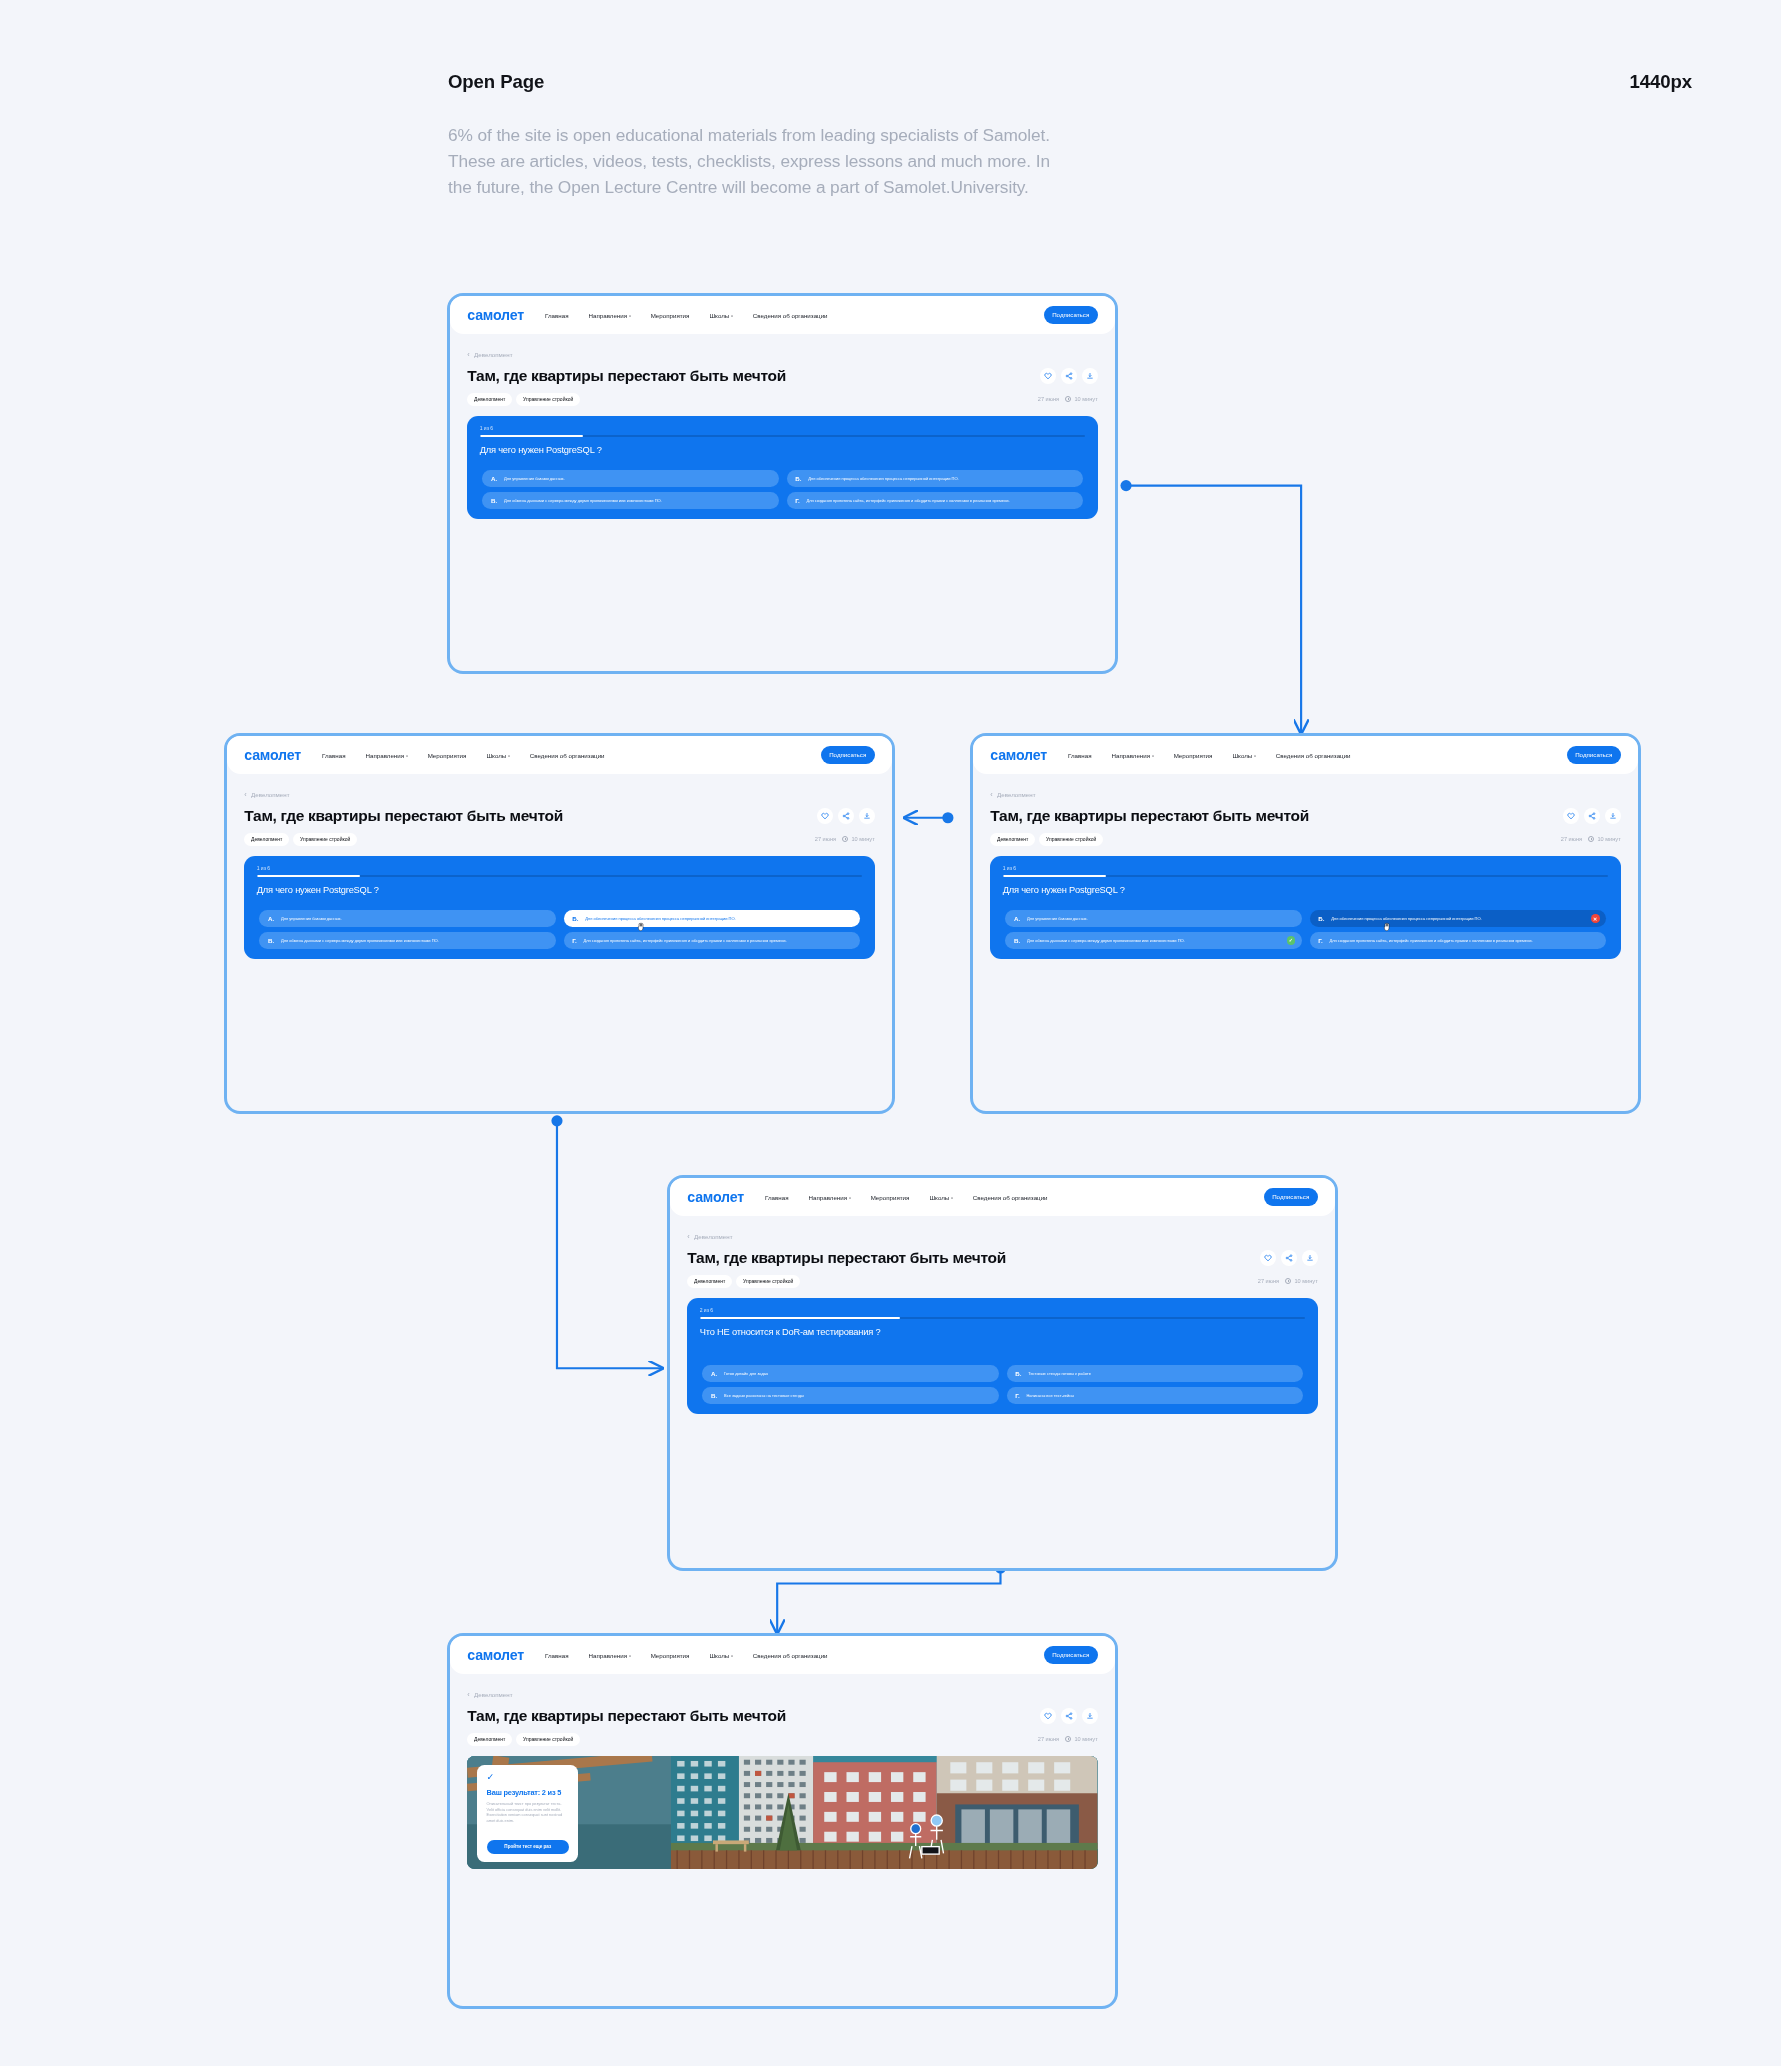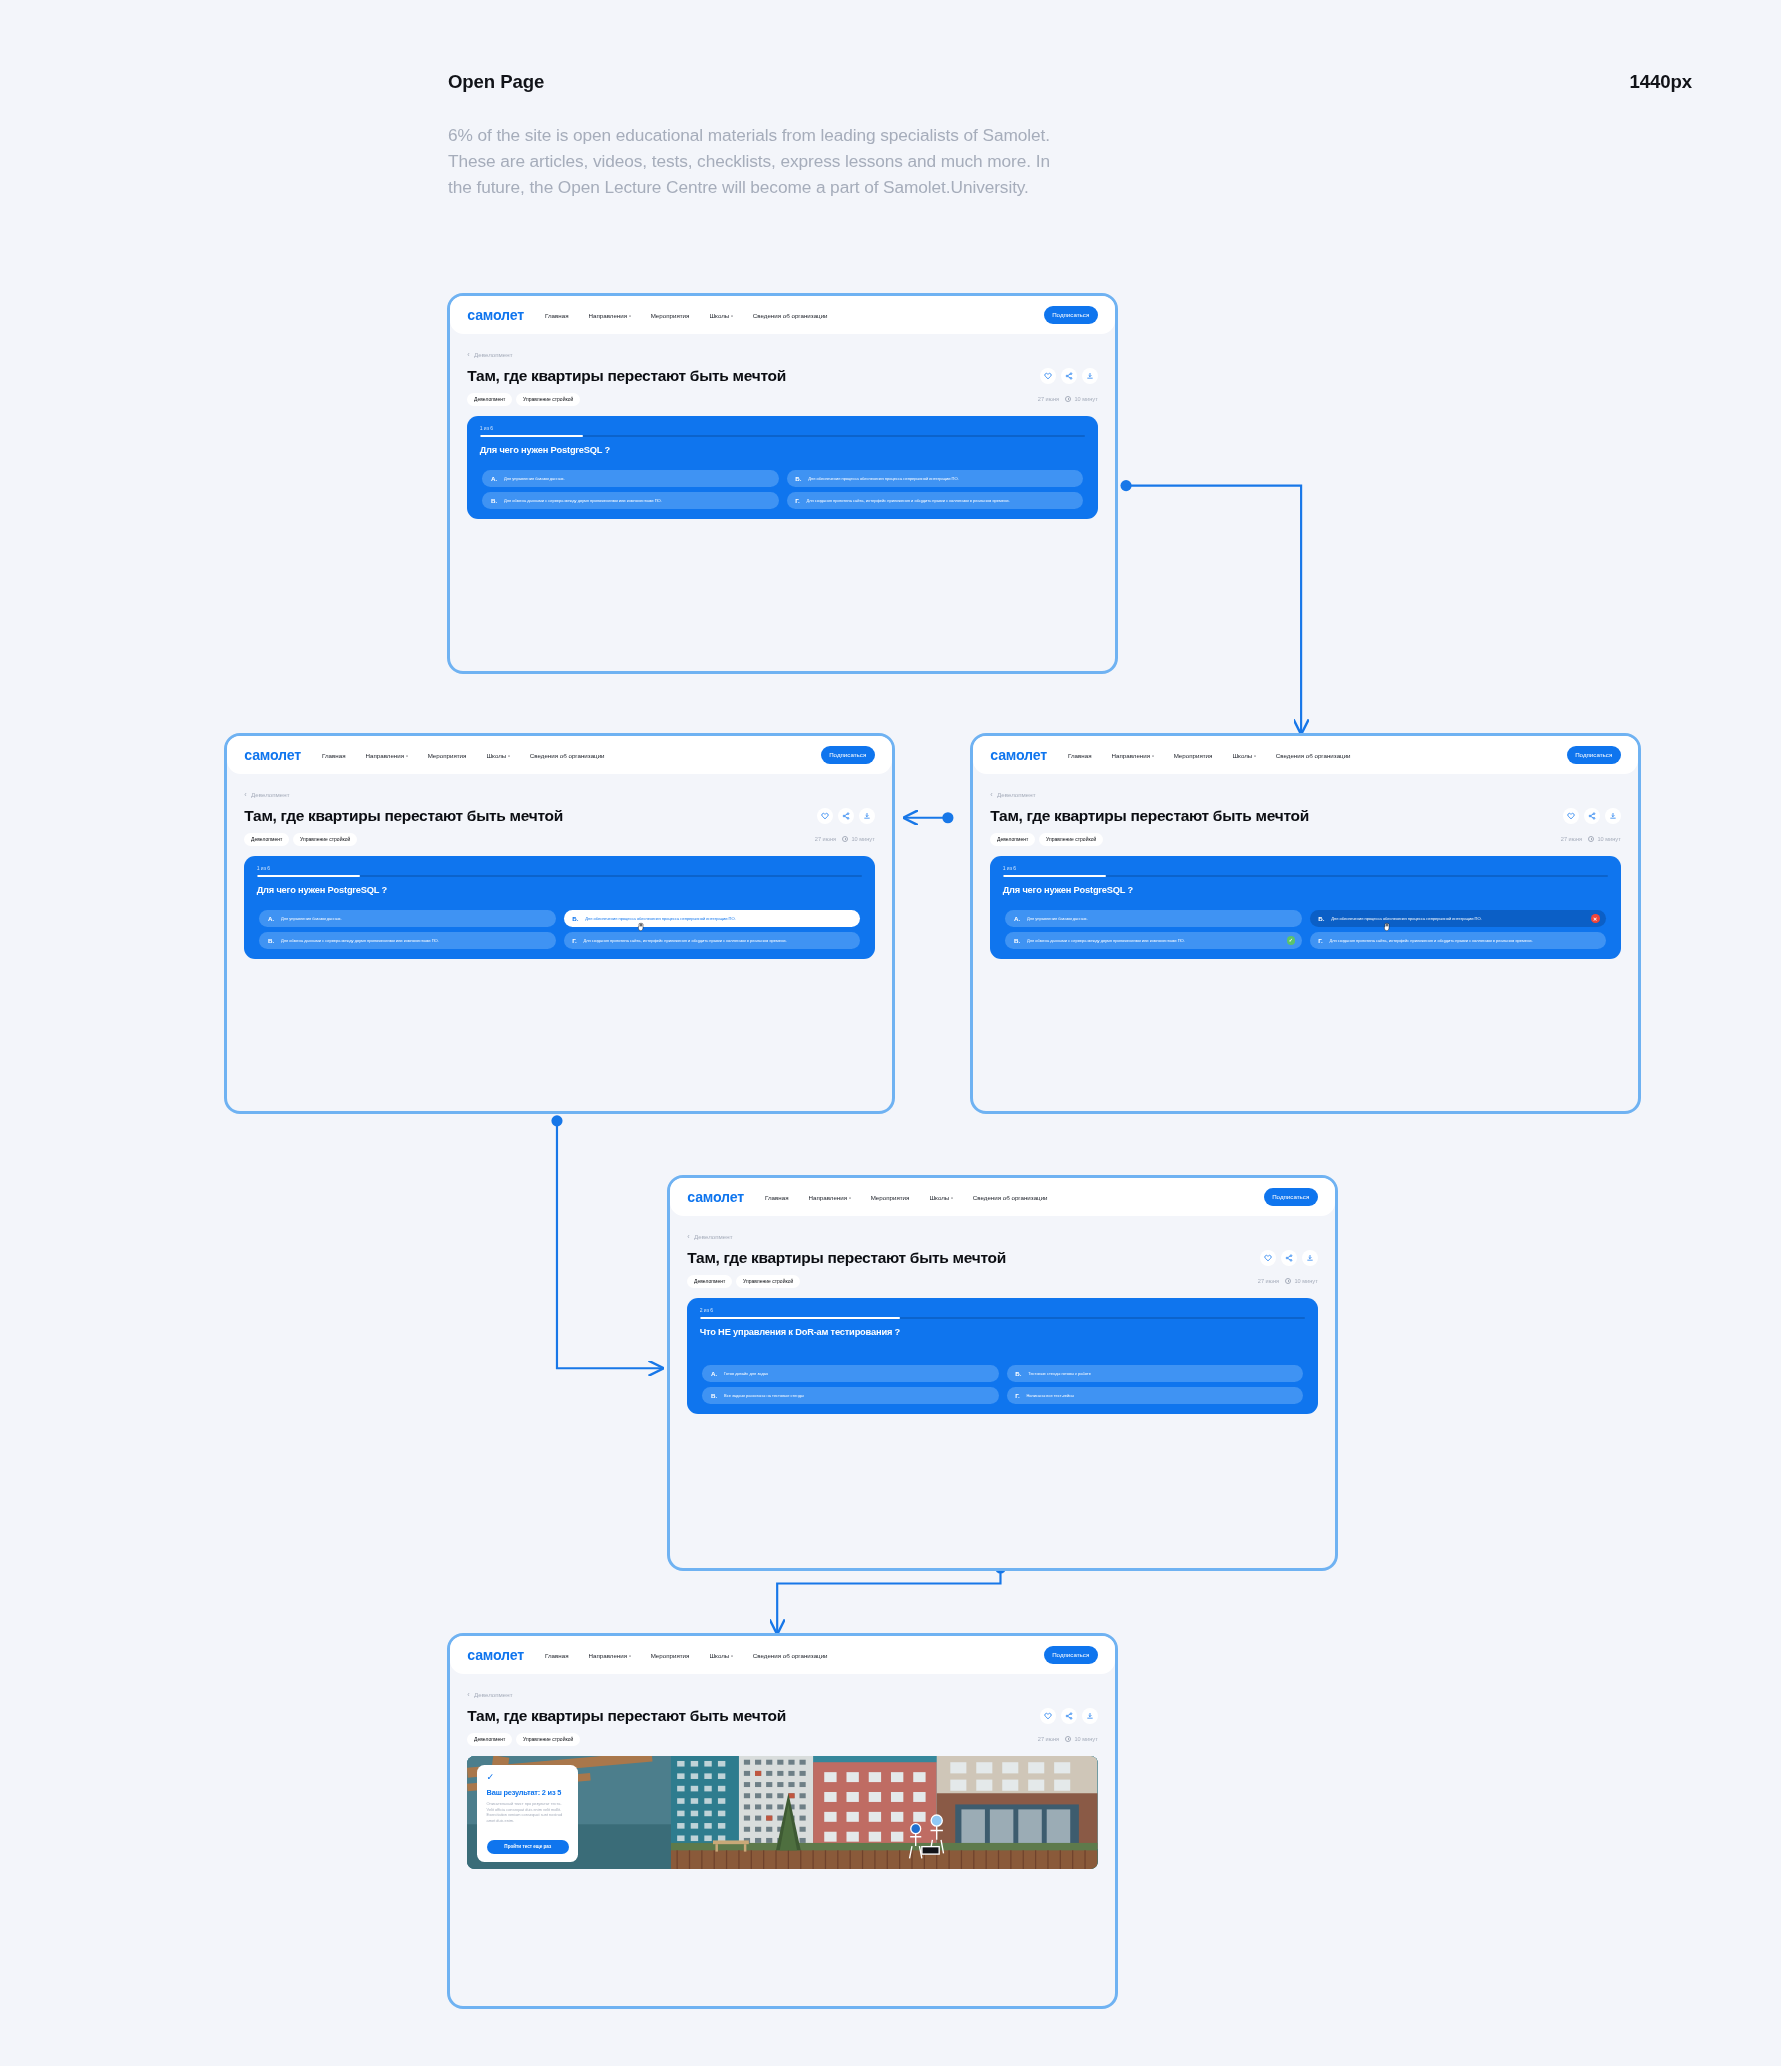--- a/index.html
+++ b/index.html
@@ -133,21 +133,21 @@
 
   
   .quiz {
     background: #0F75EE;
     border-radius: 11px;
     position: relative;
   }
   .quiz-count { color: #CFE4FC; }
   .progress-track { background: #0B63CC; border-radius: 61px; overflow: hidden; }
   .progress-fill { background: #FFFFFF; height: 100%; border-radius: 61px; }
-  .quiz-question { color: #fff; font-weight: 700; letter-spacing: -0.2px; white-space: nowrap; }
+  .quiz-question { color: #fff; font-weight: 400; letter-spacing: -0.2px; white-space: nowrap; }
   .options { display: grid; grid-template-columns: 1fr 1fr; }
   .opt {
     background: #3F93F3;
     border-radius: 618px;
     display: flex;
     align-items: center;
     position: relative;
     color: #fff;
   }
   .opt .letter { font-weight: 700; flex: none; }
@@ -581,21 +581,21 @@
         <span>10 минут</span>
       </span>
     </div>
   </div>
 
   <div class="quiz" style="margin:10.5px 17.3px 0 17.3px; height:116px;">
     <div class="quiz-count" style="position:absolute;left:12.4px;top:8.7px;font-size:5px;">2 из 6</div>
     <div class="progress-track" style="position:absolute;left:12.4px;right:12.4px;top:18.6px;height:1.9px;">
       <div class="progress-fill" style="width:33%;"></div>
     </div>
-    <div class="quiz-question" style="position:absolute;left:12.4px;top:28.5px;font-size:9.3px;">Что НЕ управления к DoR-ам тестирования ?</div>
+    <div class="quiz-question" style="position:absolute;left:12.4px;top:28.5px;font-size:9.3px;">Что НЕ относится к DoR-ам тестирования ?</div>
     <div class="options" style="position:absolute;left:15px;right:15px;bottom:10px;gap:4.3px 8px;">
       <div class="opt" style="height:17.3px;padding:0 8.7px;gap:6.8px;">
         <span class="letter" style="font-size:6.2px;">А.</span>
         <span class="otext" style="font-size:4px;">Готов дизайн для задач</span>
       </div>
       <div class="opt" style="height:17.3px;padding:0 8.7px;gap:6.8px;">
         <span class="letter" style="font-size:6.2px;">Б.</span>
         <span class="otext" style="font-size:4px;">Тестовые стенды готовы к работе</span>
       </div>
       <div class="opt" style="height:17.3px;padding:0 8.7px;gap:6.8px;">

